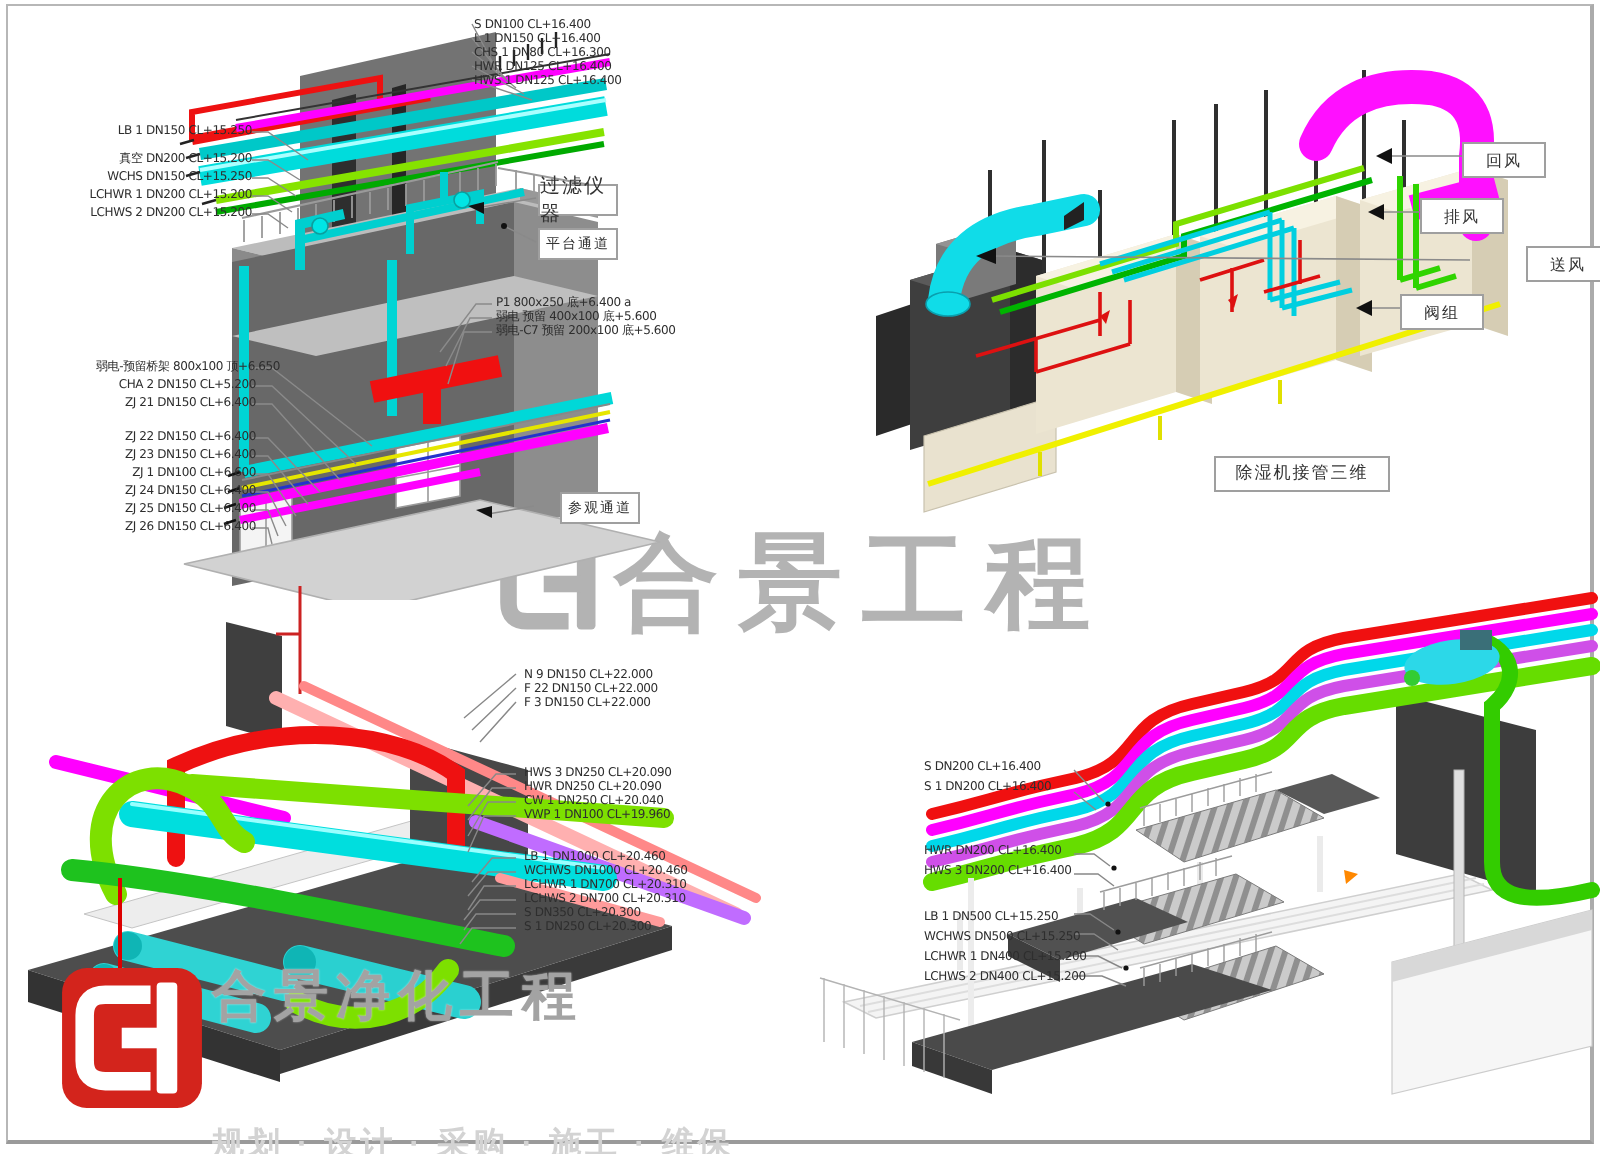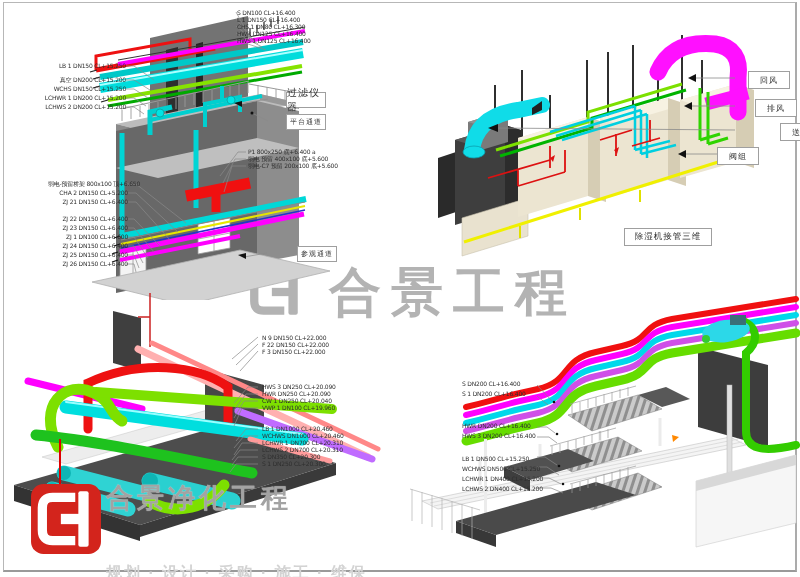--- a/index.html
+++ b/index.html
@@ -9,22 +9,22 @@
          border-bottom:2px solid #9a9a9a;border-right:2px solid #ababab;z-index:0;background:#fff;}
   .scene{position:absolute;z-index:2;}
   .lbl-stack{position:absolute;z-index:3;font-size:6px;line-height:7px;color:#2e2e2e;white-space:nowrap;
              font-family:"DejaVu Sans",sans-serif;letter-spacing:-0.2px;}
   .lbl-stack div{height:auto;}
   .gap9 div{line-height:9px;}
   .gap10 div{line-height:10px;}
   .ra{text-align:right;}
   .anno-box{position:absolute;z-index:3;background:#ffffff;border:1px solid #9f9f9f;color:#333;
             display:flex;align-items:center;justify-content:center;letter-spacing:1px;
-            font-family:"DejaVu Sans",sans-serif;margin-left:17px;}
-  .watermark{position:absolute;left:247px;top:264px;z-index:1;display:flex;align-items:center;gap:24px;}
+            font-family:"DejaVu Sans",sans-serif;}
+  .watermark{position:absolute;left:247px;top:264px;z-index:1;display:flex;align-items:center;gap:2px;}
   .watermark .wm-text{font-size:52px;font-weight:bold;color:#b3b3b3;letter-spacing:10px;
             font-family:"DejaVu Sans",sans-serif;line-height:56px;}
   .footer{position:absolute;left:30px;top:483px;z-index:4;display:flex;gap:4px;}
   .footer .txt{display:flex;flex-direction:column;}
   .f-line1{font-size:27px;font-weight:bold;color:#a3a3a3;letter-spacing:4px;line-height:31px;
            text-shadow:0 0 1px rgba(255,255,255,.6);}
   .f-line2{font-size:16px;font-weight:bold;color:#8f8f8f;letter-spacing:3px;line-height:22px;margin-top:1px;}
   .f-line3{font-size:16px;font-weight:bold;color:#d3d3d3;letter-spacing:2px;line-height:22px;margin-top:48px;}
 </style>
 </head>
@@ -292,21 +292,21 @@
   <div class="anno-box" style="left:269px;top:114px;width:38px;height:14px;font-size:7px">
     <span>平台通道</span>
   </div>
   <div class="anno-box" style="left:280px;top:246px;width:38px;height:14px;font-size:7px">
     <span>参观通道</span>
   </div>
 
   <div class="anno-box" style="left:731px;top:71px;width:40px;height:16px;font-size:8px">
     <span>回风</span>
   </div>
-  <div class="anno-box" style="left:738px;top:99px;width:40px;height:16px;font-size:8px">
+  <div class="anno-box" style="left:710px;top:99px;width:40px;height:16px;font-size:8px">
     <span>排风</span>
   </div>
   <div class="anno-box" style="left:763px;top:123px;width:40px;height:16px;font-size:8px">
     <span>送风</span>
   </div>
   <div class="anno-box" style="left:700px;top:147px;width:40px;height:16px;font-size:8px">
     <span>阀组</span>
   </div>
   <div class="anno-box" style="left:607px;top:228px;width:86px;height:16px;font-size:8.5px">
     <span>除湿机接管三维</span>

